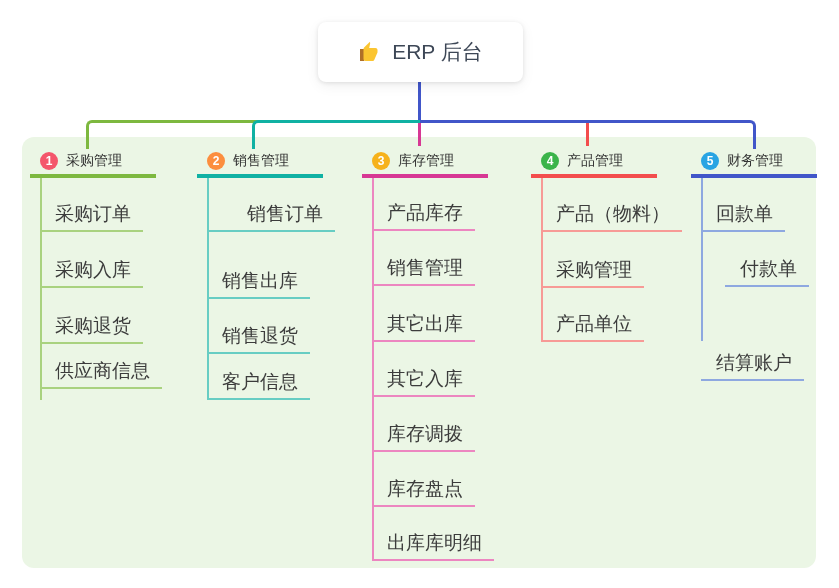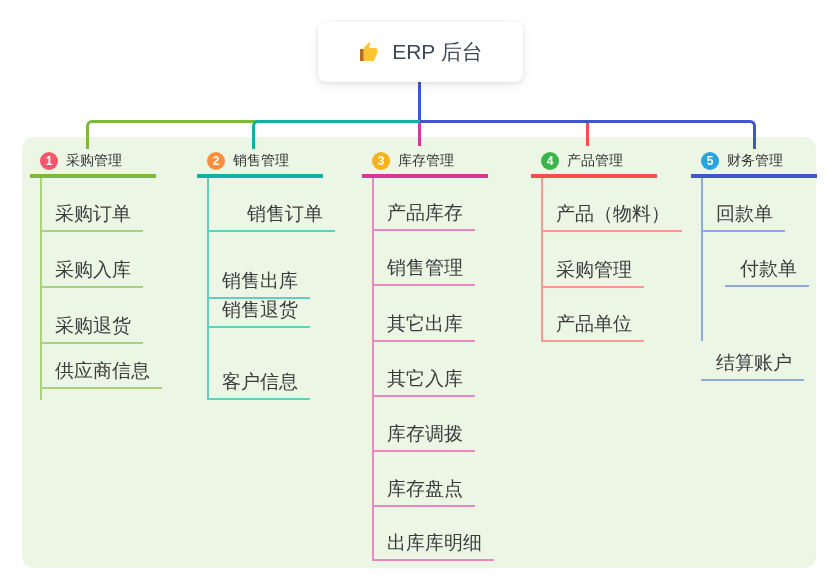--- a/index.html
+++ b/index.html
@@ -81,21 +81,21 @@
 </div>
 
 <div class="col" style="left: 197px; --main: #10b1a3; --light: #67cdc3; --badge: #fc8e3e;">
   <div class="hdr">
     <span class="badge">2</span>
     <span class="hlabel">销售管理</span>
   </div>
   <div class="spine" style="height:222px;"></div>
   <div class="item" style="top:57px;padding-left:40px;">销售订单</div>
   <div class="item" style="top:113px;margin-top:11px;">销售出库</div>
-  <div class="item" style="top:153px;">销售退货</div>
+  <div class="item" style="top:179px;">销售退货</div>
   <div class="item" style="top:225px;">客户信息</div>
 </div>
 
 <div class="col" style="left: 362px; --main: #d73894; --light: #ec86c0; --badge: #f6b21b;">
   <div class="hdr">
     <span class="badge">3</span>
     <span class="hlabel">库存管理</span>
   </div>
   <div class="spine" style="height:383px;"></div>
   <div class="item" style="top:56px;">产品库存</div>

